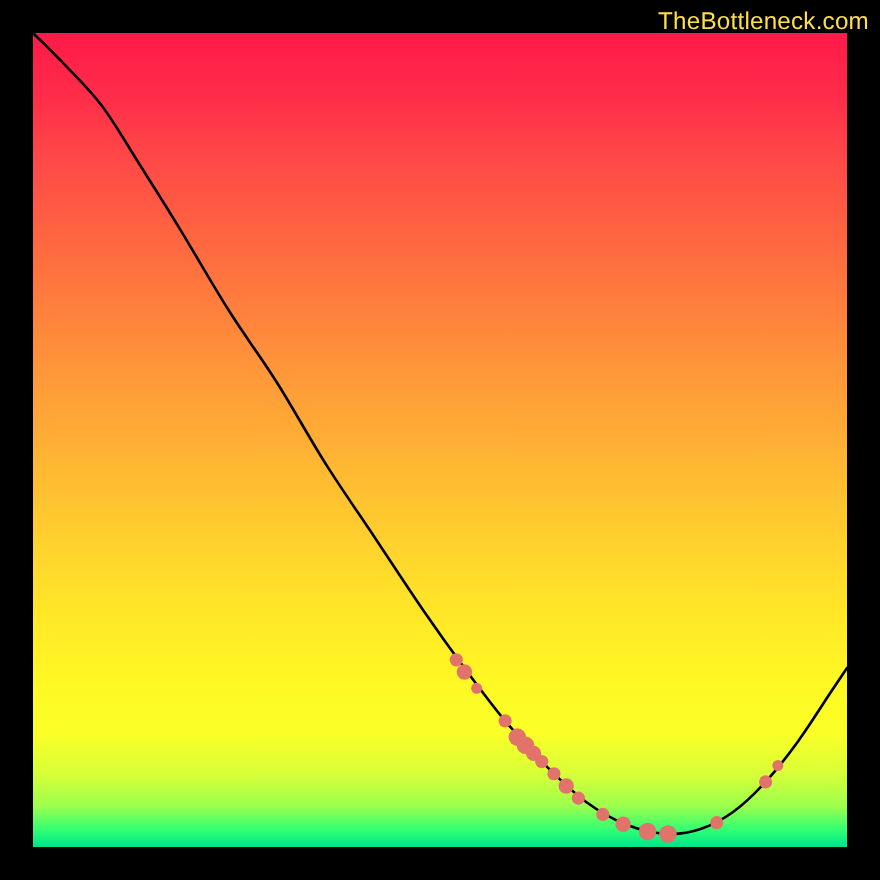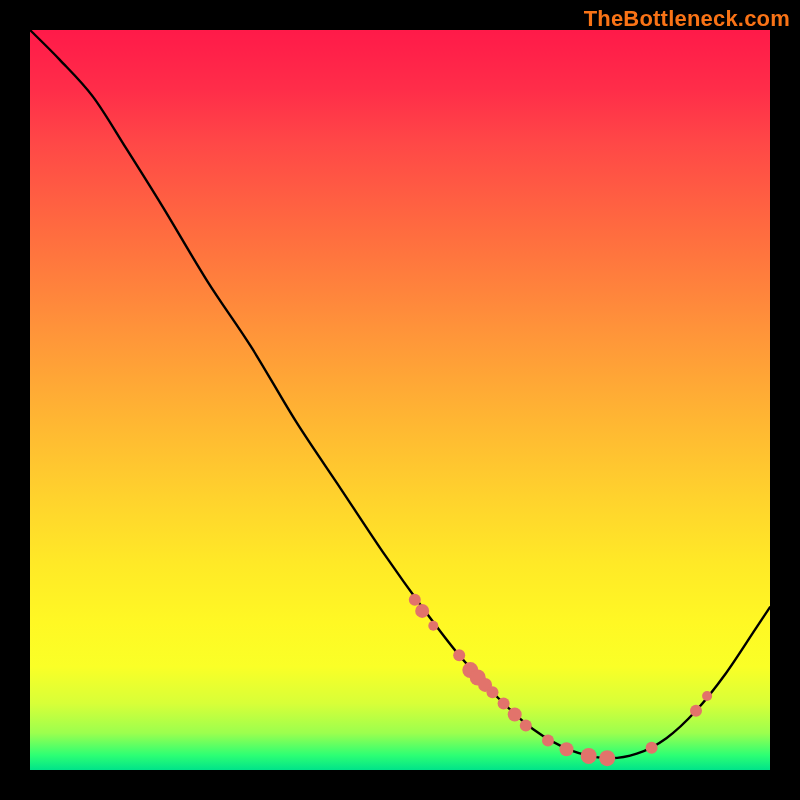--- a/index.html
+++ b/index.html
@@ -32,23 +32,23 @@
       #d8ff38 91%,
       #9cff4e 95%,
       #2dff74 98%,
       #00e38a 100%
     );
   }
   .watermark {
     position: absolute;
     top: 6px;
     right: 10px;
-    color: #f97316;
+    color: #fde047;
     font-size: 22px;
-    font-weight: 700;
+    font-weight: 400;
     letter-spacing: 0.2px;
     user-select: none;
   }
   svg.curve {
     position: absolute;
     left: 30px;
     top: 30px;
     width: 740px;
     height: 740px;
     overflow: visible;

